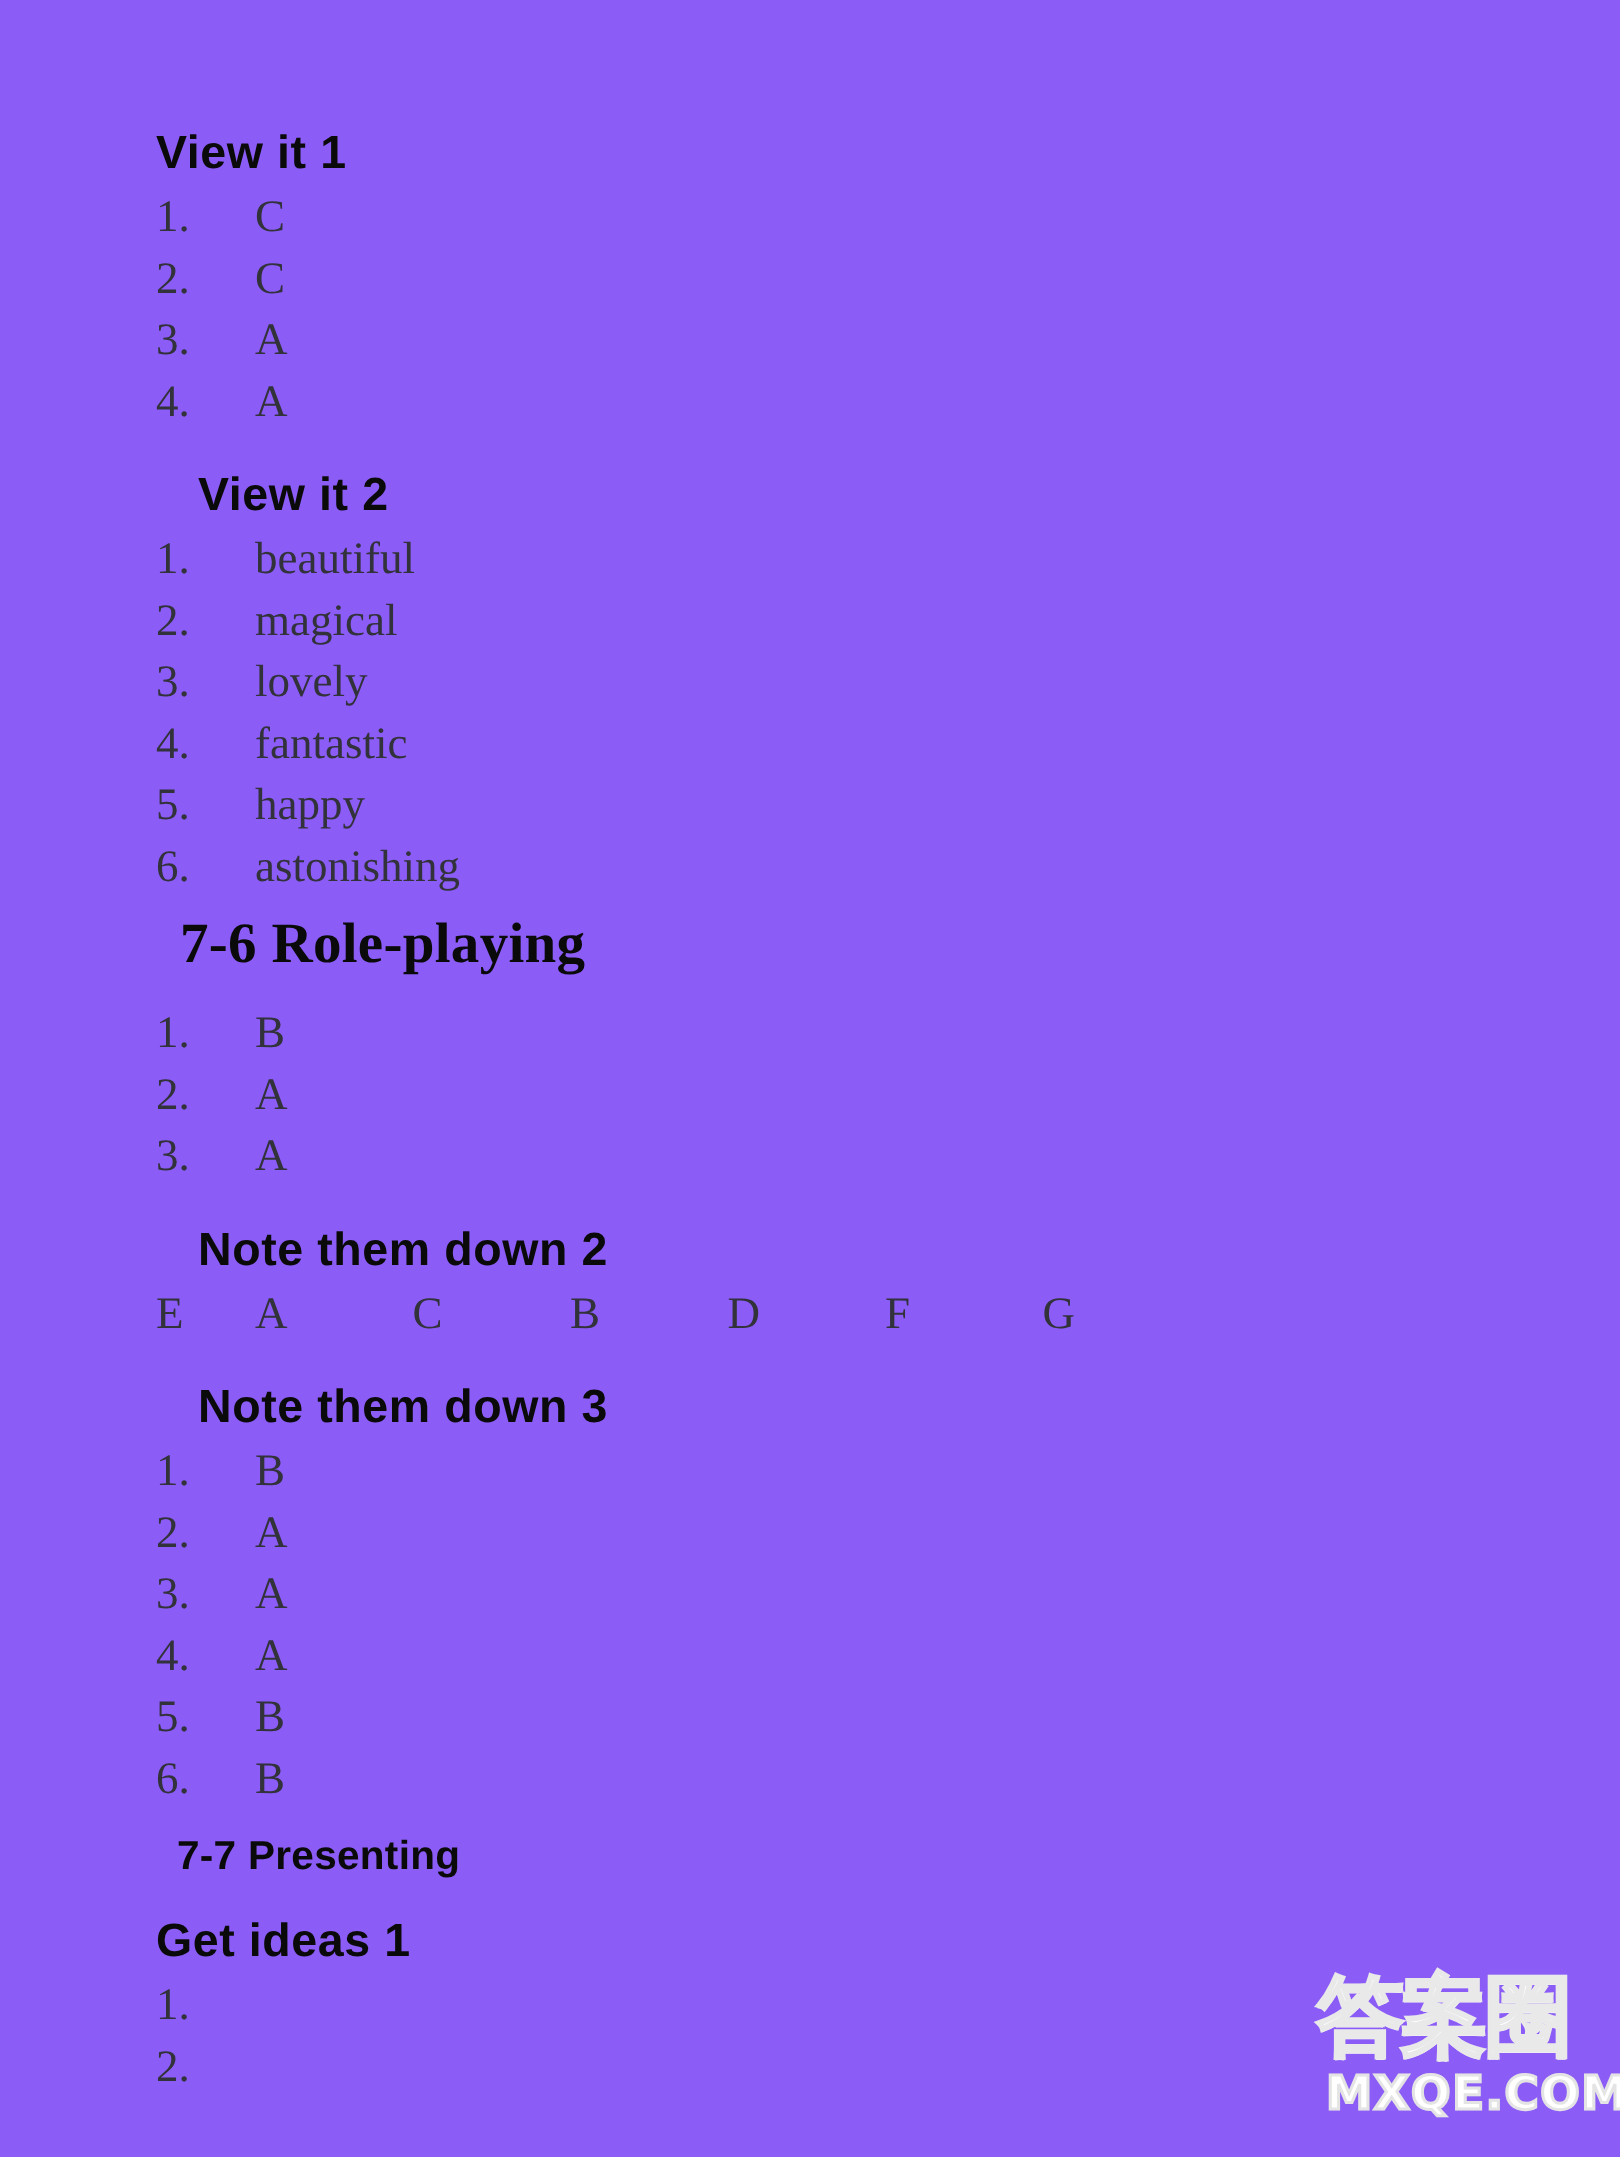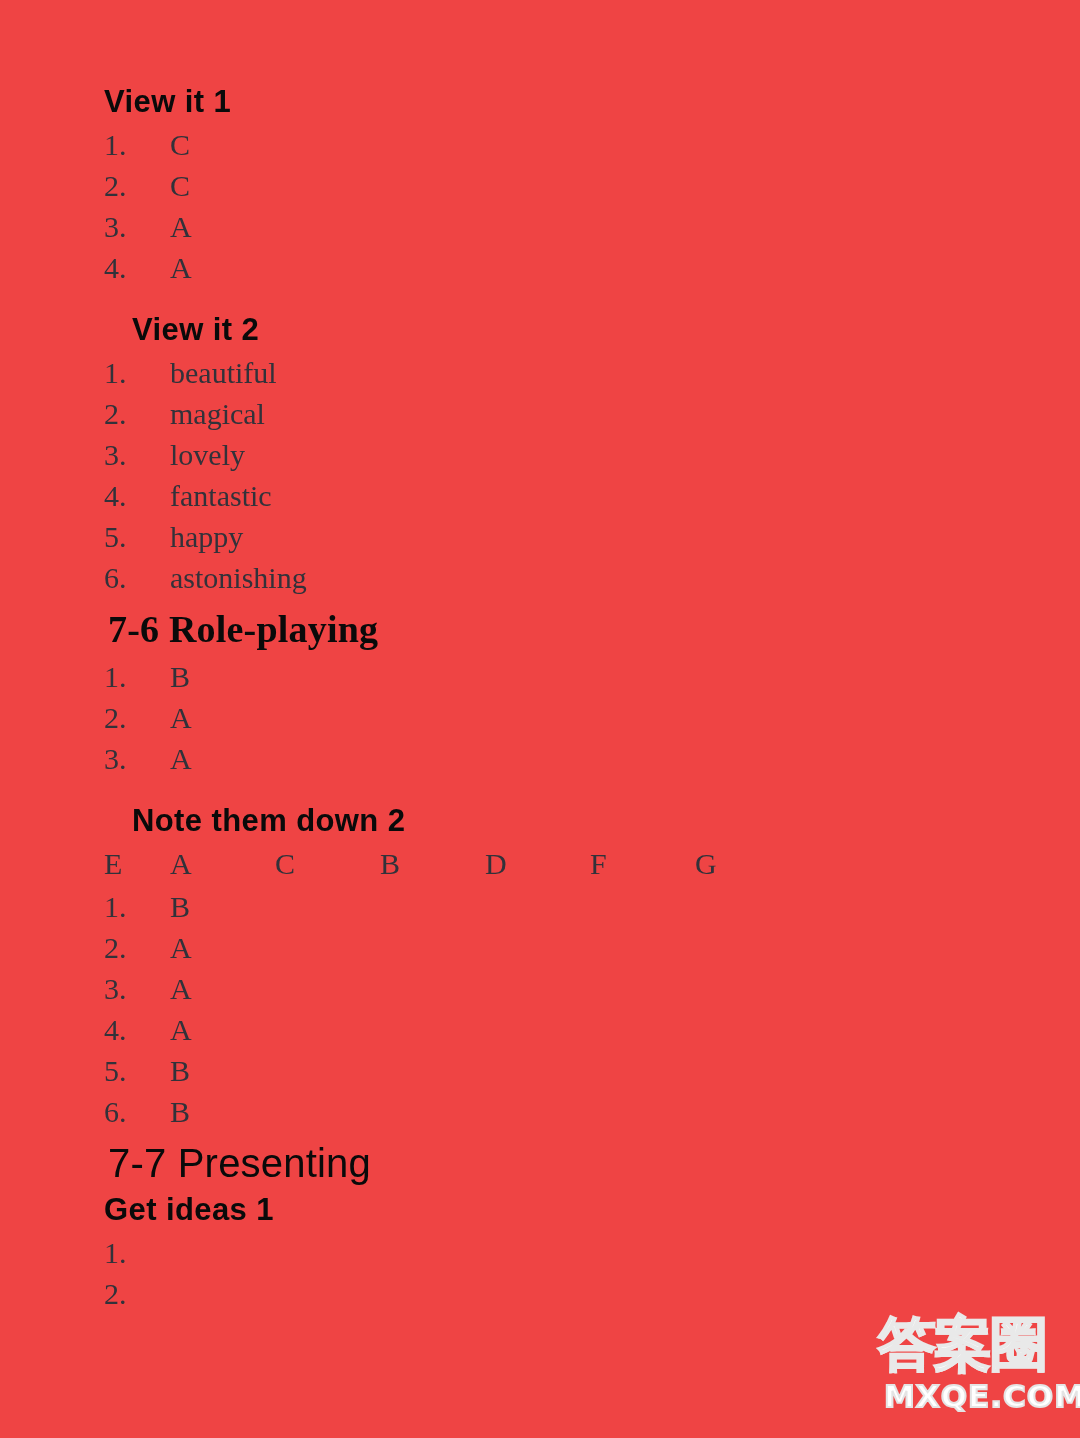--- a/index.html
+++ b/index.html
@@ -14,21 +14,21 @@
     position: relative;
     overflow: hidden;
     font-family: "Liberation Sans", sans-serif;
     color: #0d0d0d;
     -webkit-font-smoothing: antialiased;
   }
 
   .page {
     position: absolute;
     inset: 0;
-    background: #ef4444;
+    background: #8b5cf6;
   }
 
   .content {
     position: absolute;
     left: 104px;
     top: 82px;
     width: 900px;
   }
 
   
@@ -37,36 +37,36 @@
     font-weight: bold;
     font-size: 31px;
     line-height: 40px;
     letter-spacing: 0.4px;
     color: #0a0a0a;
     margin: 0;
     white-space: nowrap;
   }
   .h-sans-big {
     font-family: "Liberation Sans", sans-serif;
-    font-weight: normal;
-    font-size: 40px;
+    font-weight: bold;
+    font-size: 27px;
     line-height: 46px;
     letter-spacing: 0.2px;
     color: #0a0a0a;
-    margin: 4px;
+    margin: 14px;
     white-space: nowrap;
   }
   .h-serif-big {
     font-family: "Liberation Serif", "DejaVu Serif", serif;
     font-weight: bold;
     font-size: 38px;
     line-height: 46px;
     letter-spacing: 0.2px;
     color: #0a0a0a;
-    margin: 4px;
+    margin: 16px;
     white-space: nowrap;
   }
 
   .gap-before { margin-top: 22px; margin-left: 28px; }
   .gap-before-sm { margin-top: 8px; }
 
   
   .ans-list {
     list-style: none;
     margin: 2px 0 0 0;
@@ -223,20 +223,21 @@
     <ul class="letter-row">
       <li>E</li>
       <li>A</li>
       <li>C</li>
       <li>B</li>
       <li>D</li>
       <li>F</li>
       <li>G</li>
     </ul>
 
+    <h2 class="h-sans gap-before">Note them down 3</h2>
     <ul class="ans-list">
       <li>
         <span class="ans-num">1.</span>
         <span class="ans-val">B</span>
       </li>
       <li>
         <span class="ans-num">2.</span>
         <span class="ans-val">A</span>
       </li>
       <li>

